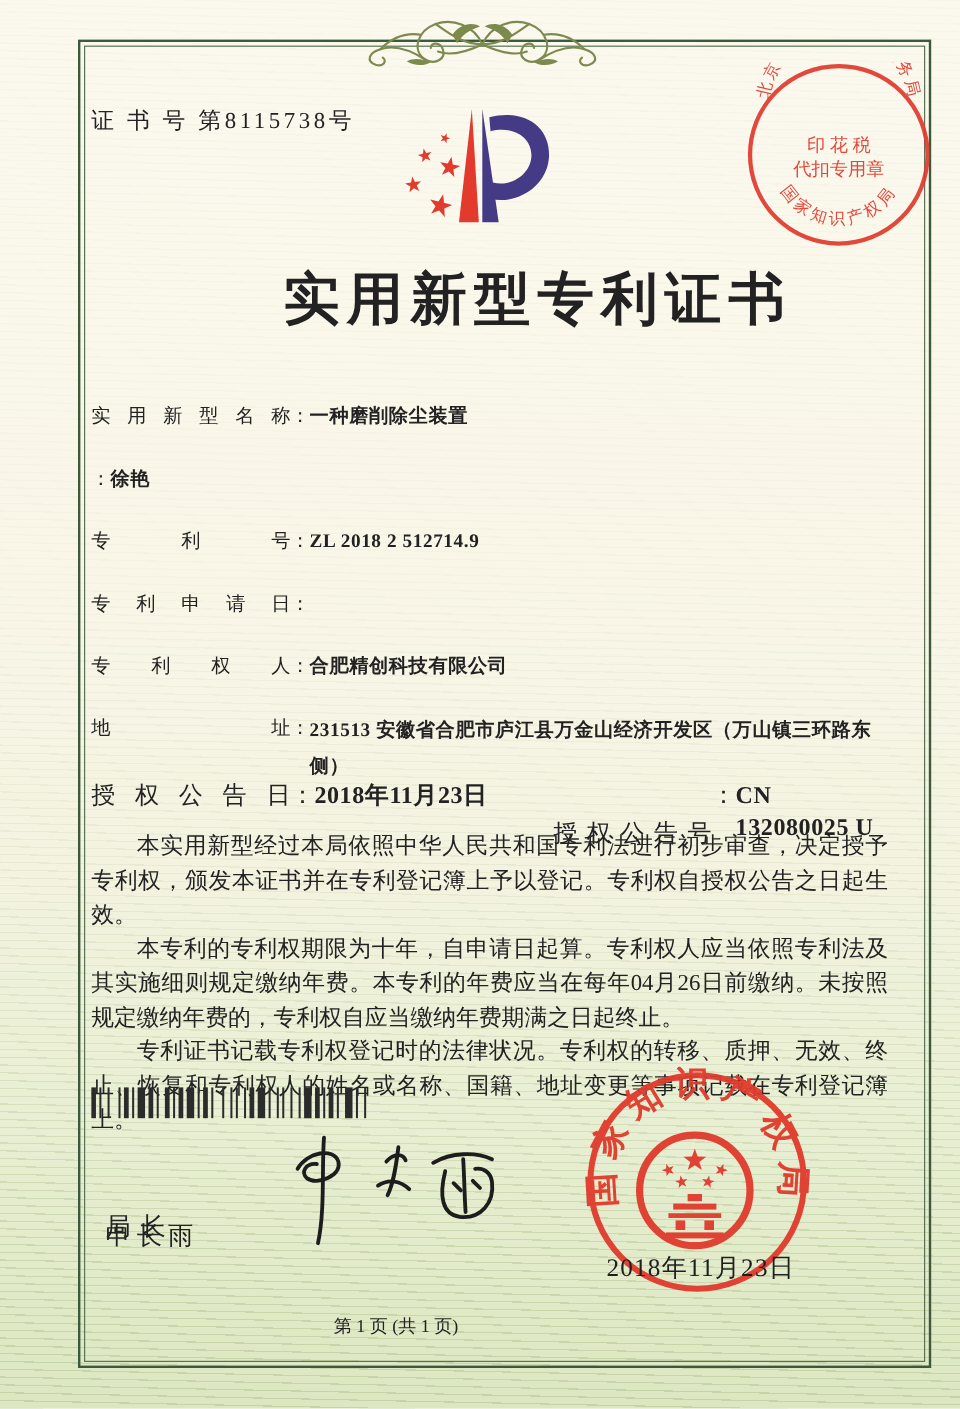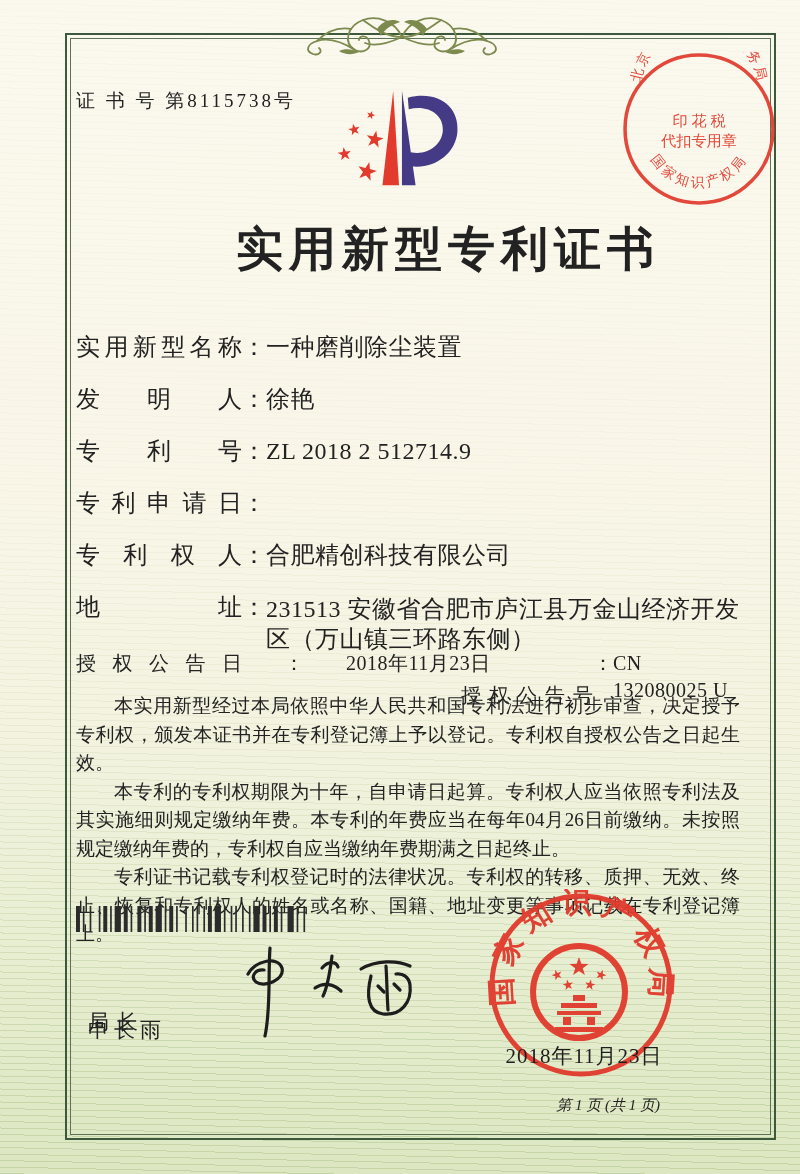--- a/index.html
+++ b/index.html
@@ -14,39 +14,39 @@
     background:repeating-linear-gradient(1.2deg, rgba(139,164,94,0.28) 0px, rgba(139,164,94,0.28) 1px, rgba(0,0,0,0) 1px, rgba(0,0,0,0) 6.5px);
     -webkit-mask-image:linear-gradient(180deg, rgba(0,0,0,0.10) 0%, rgba(0,0,0,0.14) 40%, rgba(0,0,0,0.45) 68%, rgba(0,0,0,0.95) 88%, #000 100%);
     mask-image:linear-gradient(180deg, rgba(0,0,0,0.10) 0%, rgba(0,0,0,0.14) 40%, rgba(0,0,0,0.45) 68%, rgba(0,0,0,0.95) 88%, #000 100%);}
   .frame{position:absolute;left:65px;top:33px;width:707px;height:1103px;border:2px solid var(--border-green);}
   .frame::before{content:'';position:absolute;inset:3px;border:1px solid #5b7354;}
   .ornament{position:absolute;left:277px;top:6px;width:250px;height:54px;color:var(--ornament);}
   .cert-no{position:absolute;left:76px;top:88px;font-size:19px;letter-spacing:3px;text-align:center;}
   .logo{position:absolute;left:327px;top:76px;width:146px;height:126px;}
   .seal-top{position:absolute;left:622px;top:52px;width:154px;height:154px;opacity:.92;}
   .title{position:absolute;left:0;top:218px;width:800px;text-align:center;font-size:47px;font-weight:700;letter-spacing:6px;margin-left:48px;}
-  .fields{position:absolute;left:76px;top:334px;width:664px;font-size:24px;}
+  .fields{position:absolute;left:76px;top:334px;width:664px;font-size:16px;}
   .field-row{display:flex;line-height:27px;margin-bottom:25px;}
   .flabel{display:inline-block;width:166px;text-align:justify;text-align-last:justify;flex:none;}
   .fcolon{flex:none;}
-  .fvalue{letter-spacing:0.5px;}
+  .fvalue{letter-spacing:0.5px;font-weight:bold;}
   .addr .fvalue{max-width:497px;line-height:30px;}
   .grant-row{position:absolute;left:76px;top:650px;width:664px;font-size:20px;line-height:27px;}
   .grant-no{position:absolute;left:385px;top:0;display:flex;}
   .grant-no .flabel{width:132px;margin-top:32px;}
-  .grant-date{display:flex;gap:42px;}
+  .grant-date{display:flex;}
   .body-text{position:absolute;left:76px;top:692px;width:664px;font-size:19px;line-height:28.5px;text-align:justify;}
   .body-text p{margin:0;text-indent:2em;}
   .barcode{position:absolute;left:76px;top:906px;width:232px;height:26px;}
   .post-title{position:absolute;left:88px;top:972px;font-size:21px;letter-spacing:8px;margin-top:36px;}
   .post-name{position:absolute;left:88px;top:1016px;font-size:21px;letter-spacing:5px;}
   .signature{position:absolute;left:220px;top:938px;width:210px;height:110px;}
   .seal-bottom{position:absolute;left:485px;top:889px;width:192px;height:192px;opacity:.95;}
   .seal-date{position:absolute;left:489px;top:1042px;width:190px;text-align:center;font-size:21px;letter-spacing:1px;color:#1e1e1e;}
-  .footer{position:absolute;left:0;top:1096px;width:660px;text-align:right;font-size:15px;font-style:italic;}
+  .footer{position:absolute;left:0;top:1096px;width:660px;text-align:center;font-size:15px;}
   svg text{font-family:"Liberation Serif","DejaVu Serif",serif;}
 </style>
 </head>
 <body>
 
 <div class="page">
   <div class="guilloche"></div>
 
   <div class="frame"></div>
 
@@ -102,21 +102,20 @@
 
   <div class="title">实用新型专利证书</div>
 
   <div class="fields">
     <div class="field-row">
       <span class="flabel">实用新型名称</span>
         <span class="fcolon">：</span>
         <span class="fvalue">一种磨削除尘装置</span>
     </div>
     <div class="field-row">
-      <span class="flabel">发明人</span>
         <span class="fcolon">：</span>
         <span class="fvalue">徐艳</span>
     </div>
     <div class="field-row">
       <span class="flabel">专利号</span>
         <span class="fcolon">：</span>
         <span class="fvalue">ZL 2018 2 512714.9</span>
     </div>
     <div class="field-row">
       <span class="flabel">专利申请日</span>

